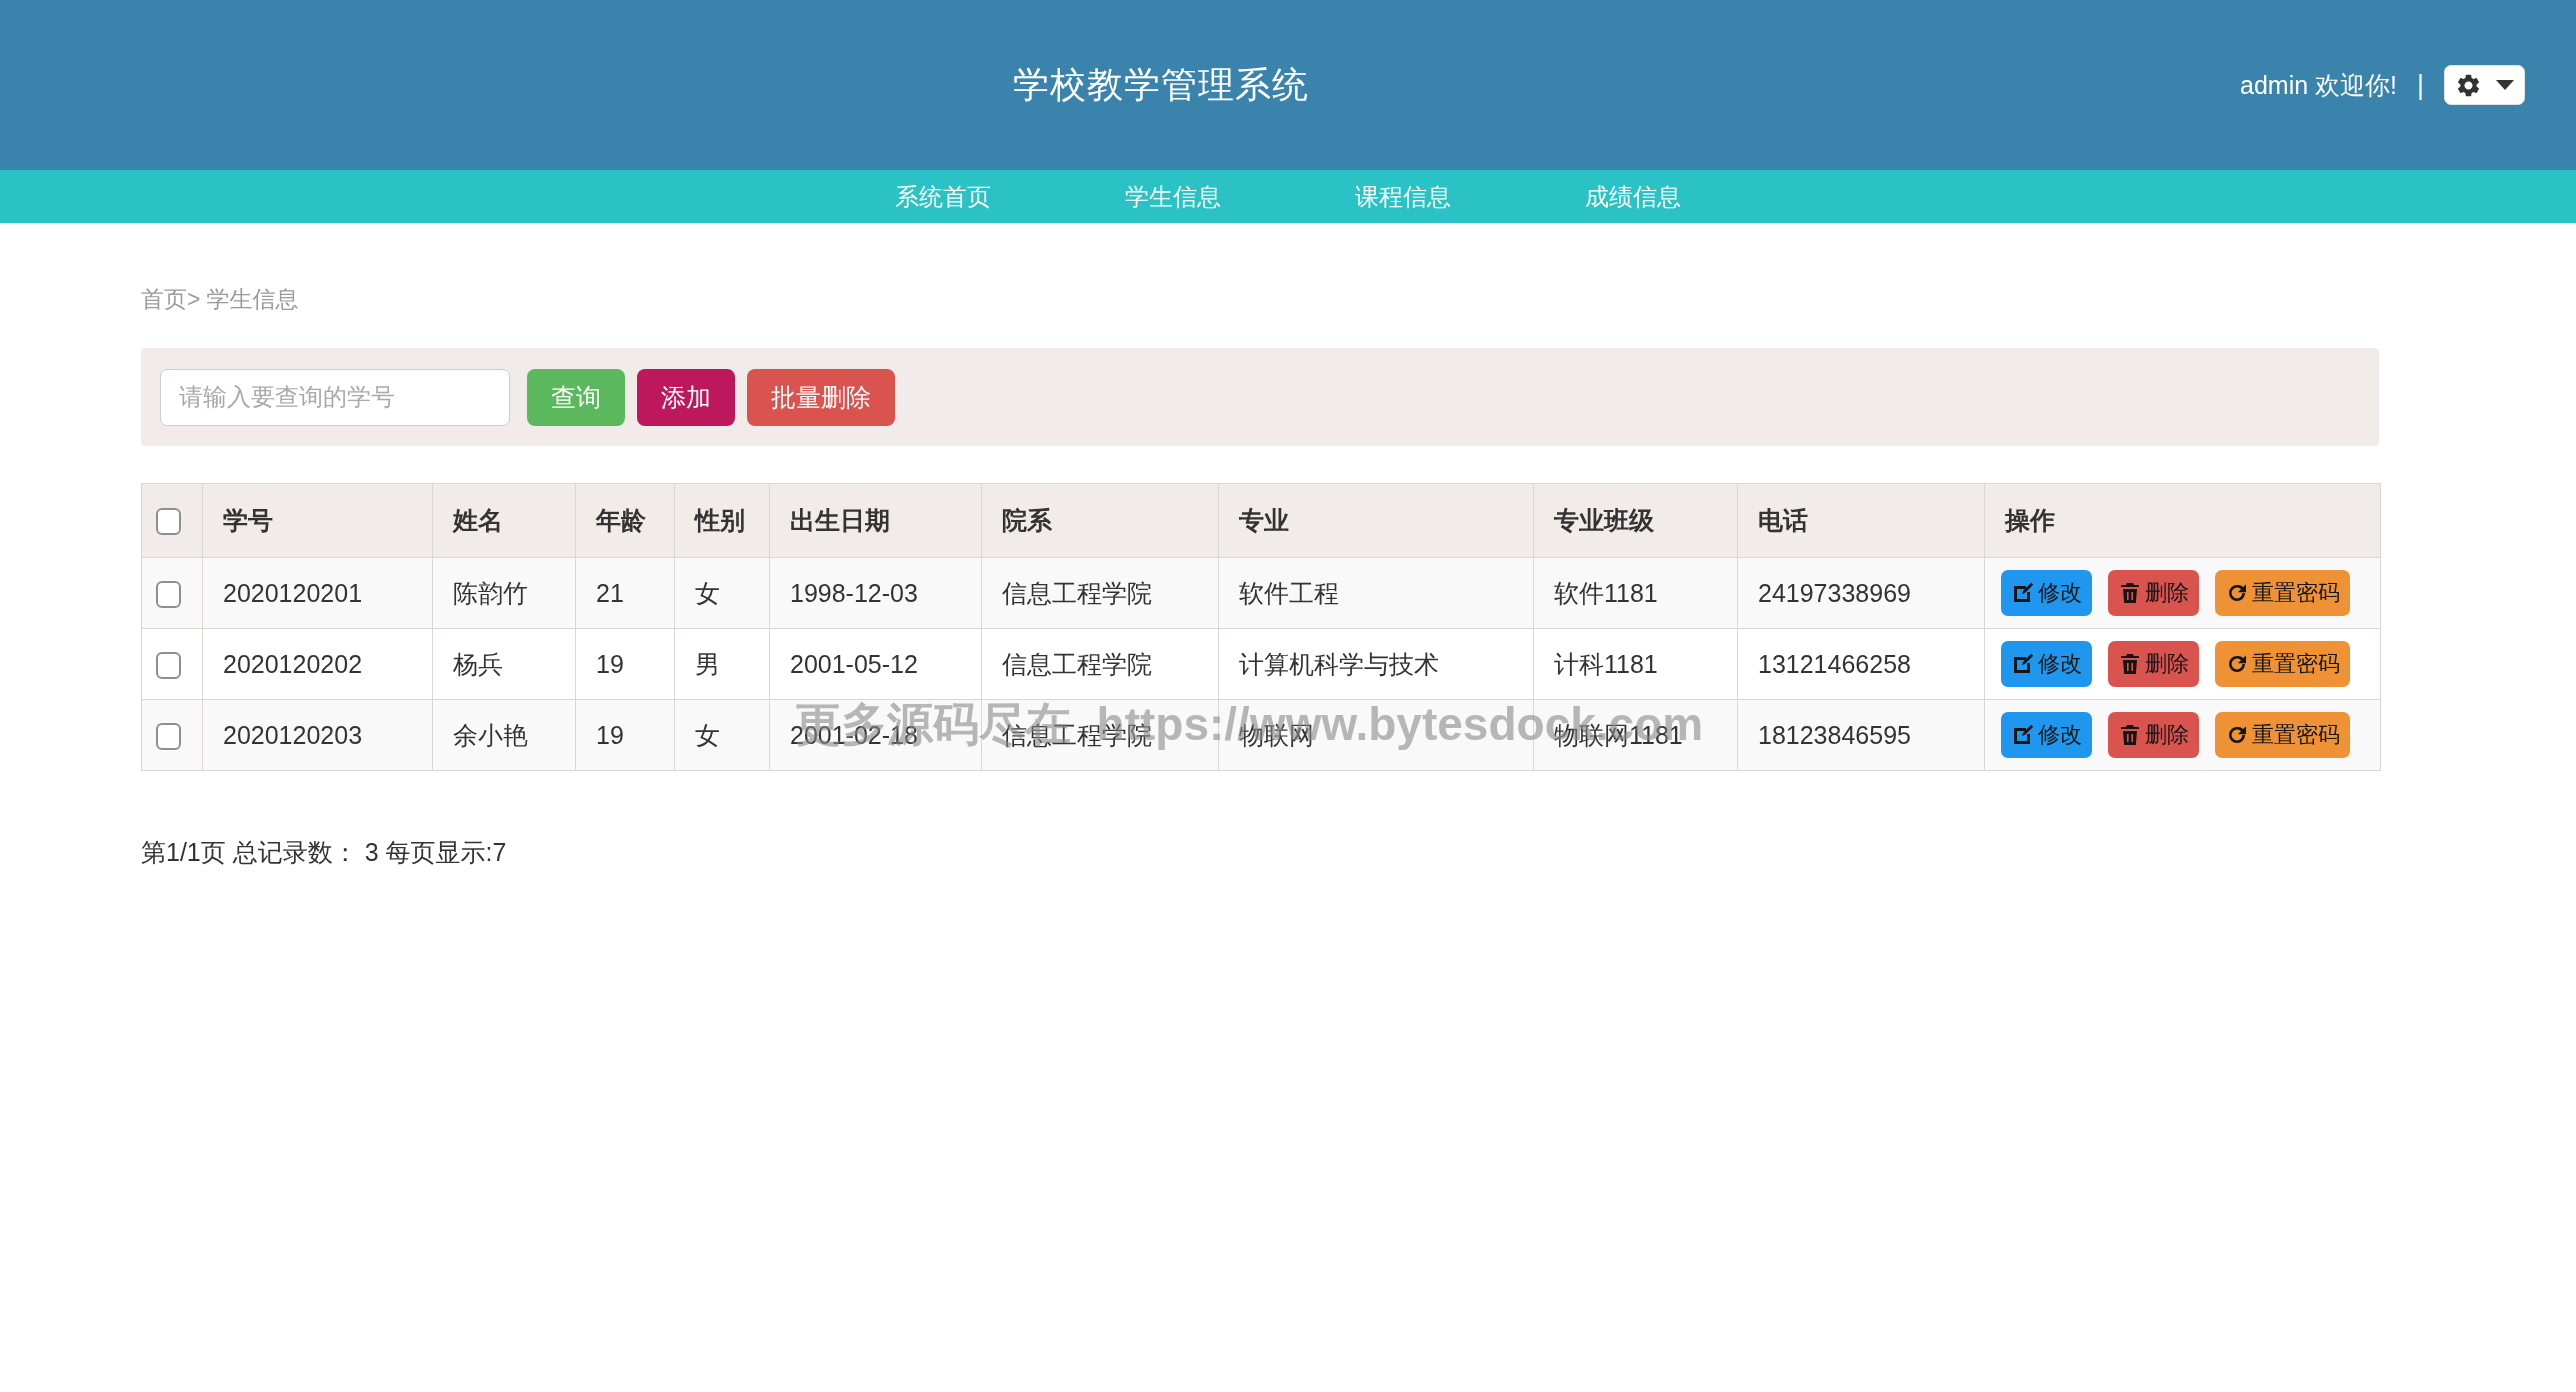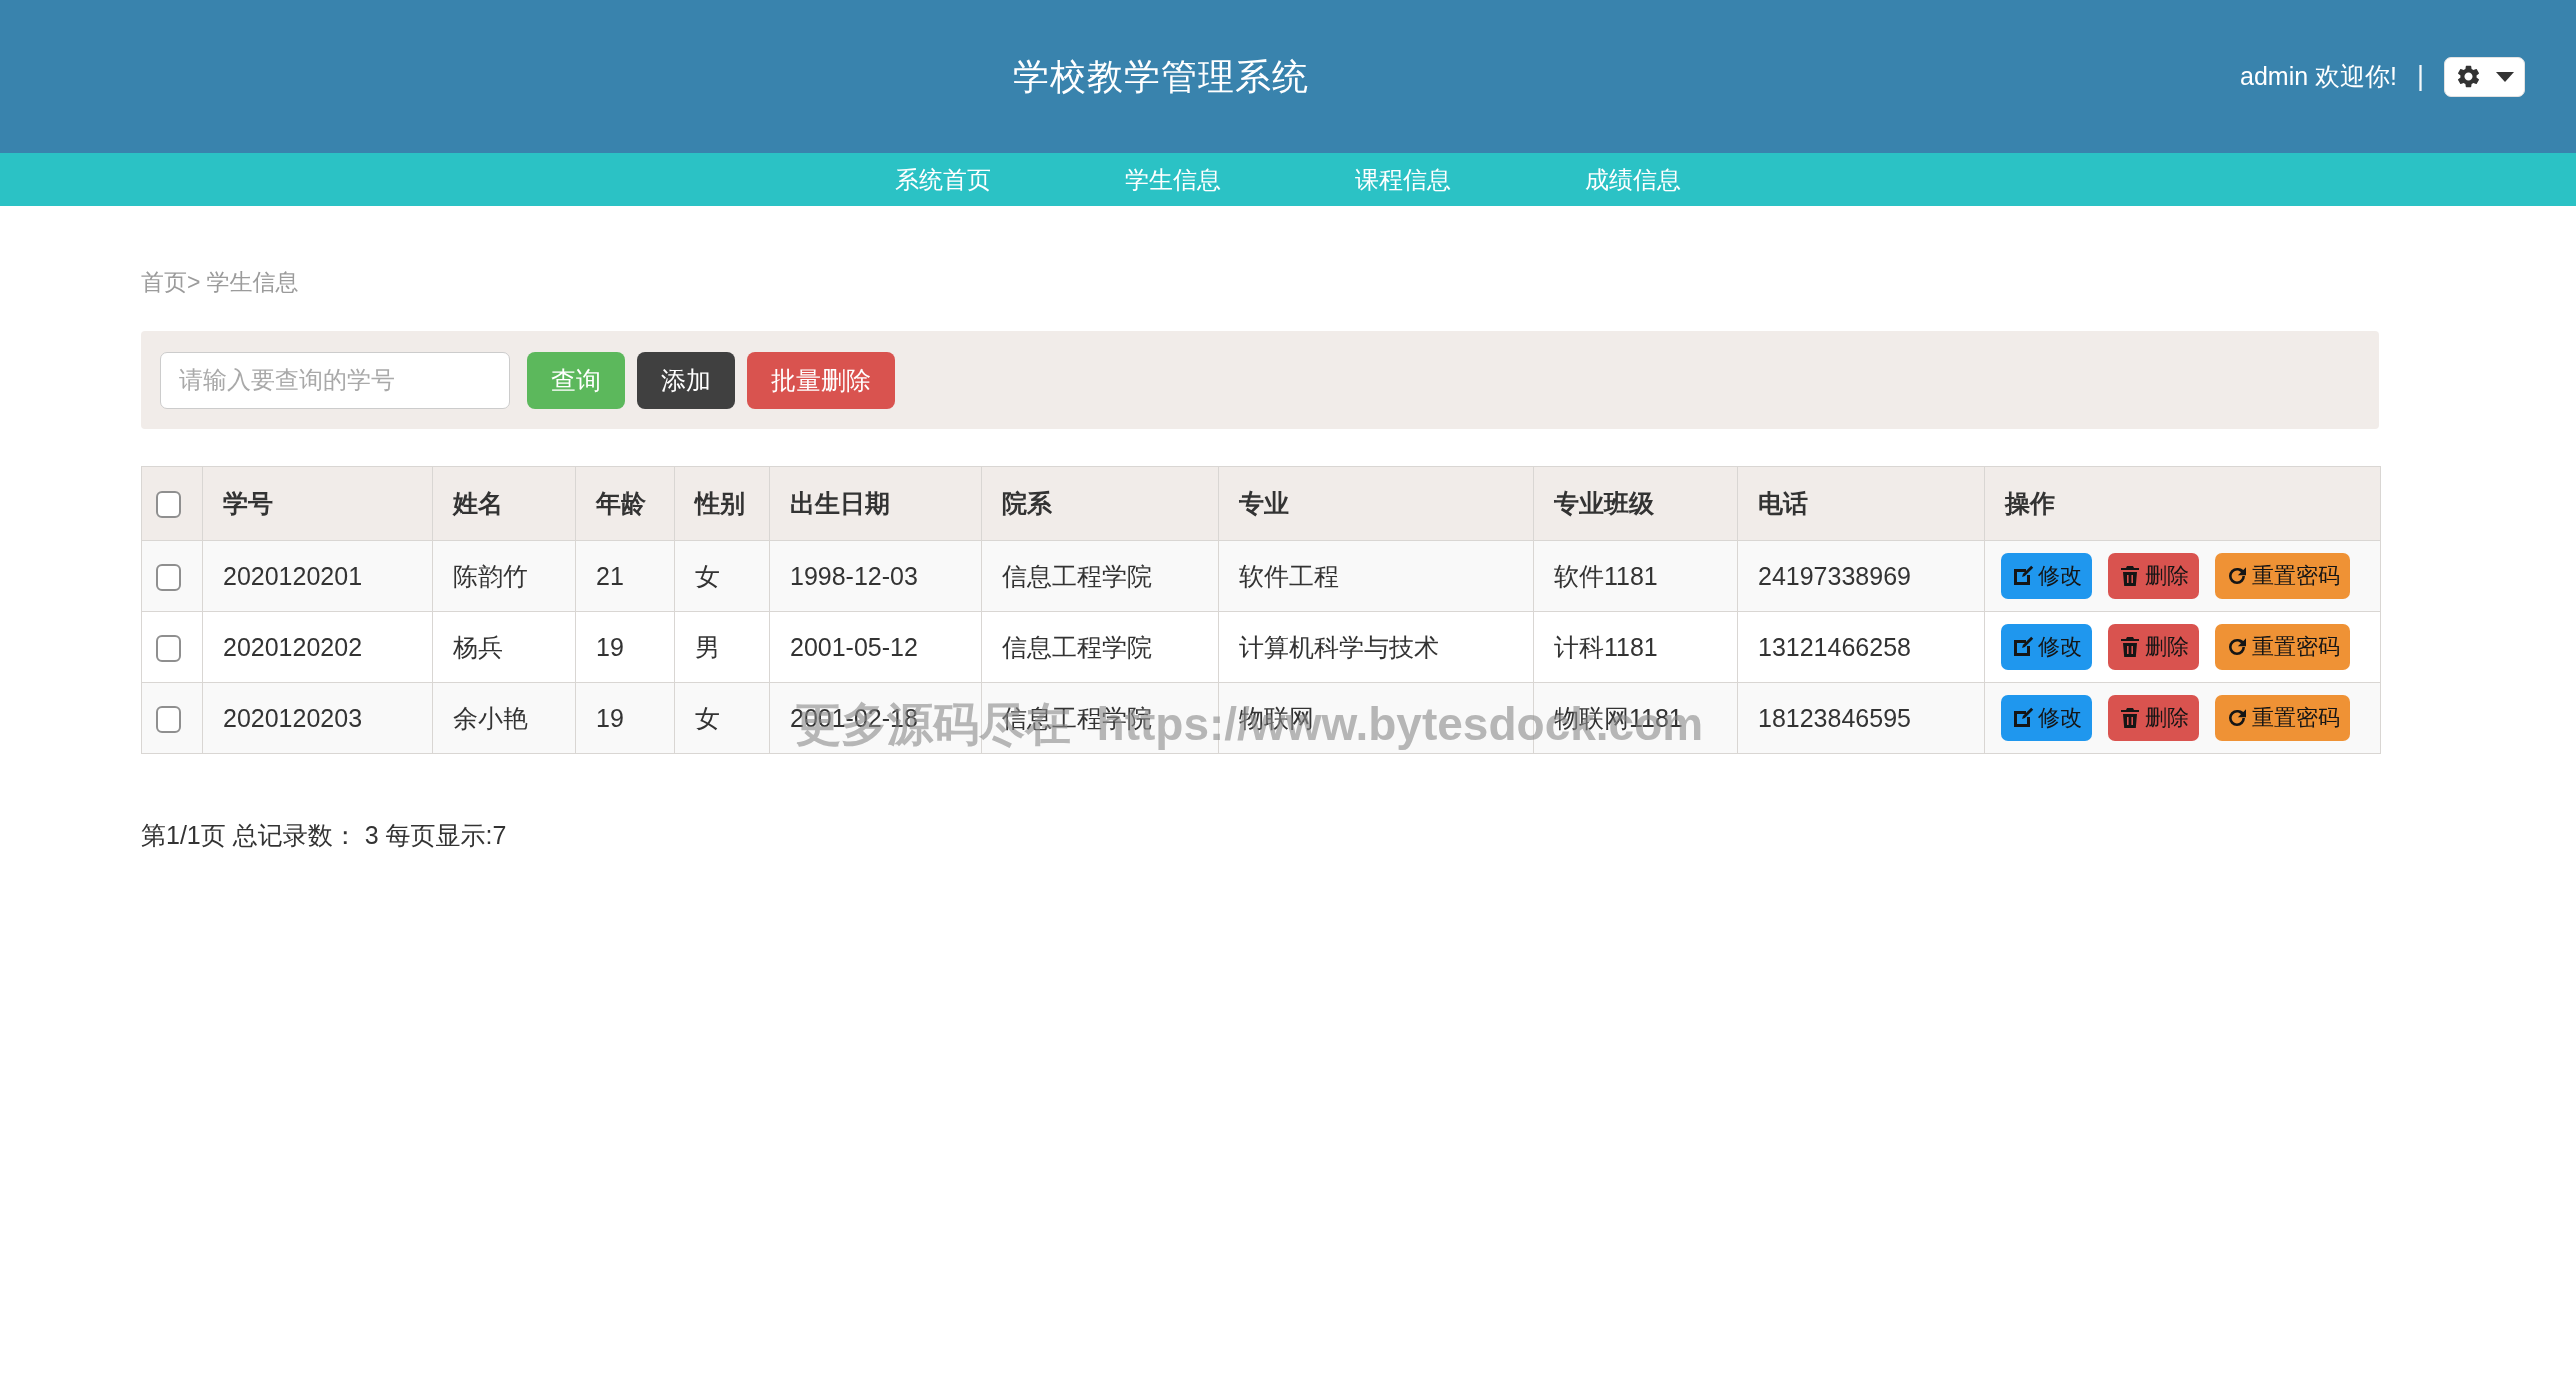--- a/index.html
+++ b/index.html
@@ -1,20 +1,20 @@
 <!DOCTYPE html>
 <html><head>
 <meta charset="utf-8">
 <style>
   * { margin:0; padding:0; box-sizing:border-box; }
   html,body { width:2576px; height:1392px; background:#fff; overflow:hidden;
     font-family:"Liberation Sans","DejaVu Sans",sans-serif; }
 
   
-  .header { position:relative; height:153px; background:#3983ad; }
+  .header { position:relative; height:170px; background:#3983ad; }
   .page-title { position:absolute; left:1161px; top:50%; transform:translate(-50%,-50%);
     color:#fff; font-size:36px; font-weight:500; letter-spacing:1px; white-space:nowrap; }
   .admin-area { position:absolute; right:51px; top:50%; transform:translateY(-50%);
     display:flex; align-items:center; gap:20px; color:#fff; font-size:25px; }
   .admin-sep { font-size:27px; opacity:.95; }
   .settings-btn { width:81px; height:40px; background:#fff; border:1px solid #e2e2e2; border-radius:7px;
     display:flex; align-items:center; justify-content:center; gap:14px; cursor:pointer; }
   .gear-svg { width:27px; height:27px; fill:#333; }
   .caret-down { width:0; height:0; border-left:9px solid transparent; border-right:9px solid transparent;
     border-top:10px solid #333; }
@@ -29,21 +29,21 @@
 
   
   .panel { margin:33px 0 0 141px; width:2238px; height:98px; background:#f1ece9; border-radius:4px;
     display:flex; align-items:center; padding-left:19px; }
   .search-input { width:350px; height:57px; border:1px solid #ccc; border-radius:7px; background:#fff;
     font-size:24px; padding:0 18px; color:#0f172a; outline:none; }
   .search-input::placeholder { color:#a9a9a9; }
   .btn { height:57px; border:none; border-radius:8px; color:#fff; font-size:25px; padding:0 24px;
     cursor:pointer; font-family:inherit; }
   .btn-query { background:#5cb85c; margin-left:17px; }
-  .btn-add   { background:#404040; margin-left:12px; }
+  .btn-add   { background:#be185d; margin-left:12px; }
   .btn-batch { background:#d9534f; margin-left:12px; }
 
   
   table { margin:37px 0 0 141px; width:2238px; border-collapse:collapse; font-size:25px; color:#333;
     table-layout:fixed; }
   th,td { border:1px solid #d9d6d3; text-align:left; padding-left:20px; overflow:hidden; white-space:nowrap; }
   thead th { height:74px; background:#f1ece9; font-weight:bold; }
   tbody td { height:71px; background:#fff; }
   tbody tr:nth-child(odd) td { background:#f9f9f9; }
   .cb-cell { padding-left:14px; }

